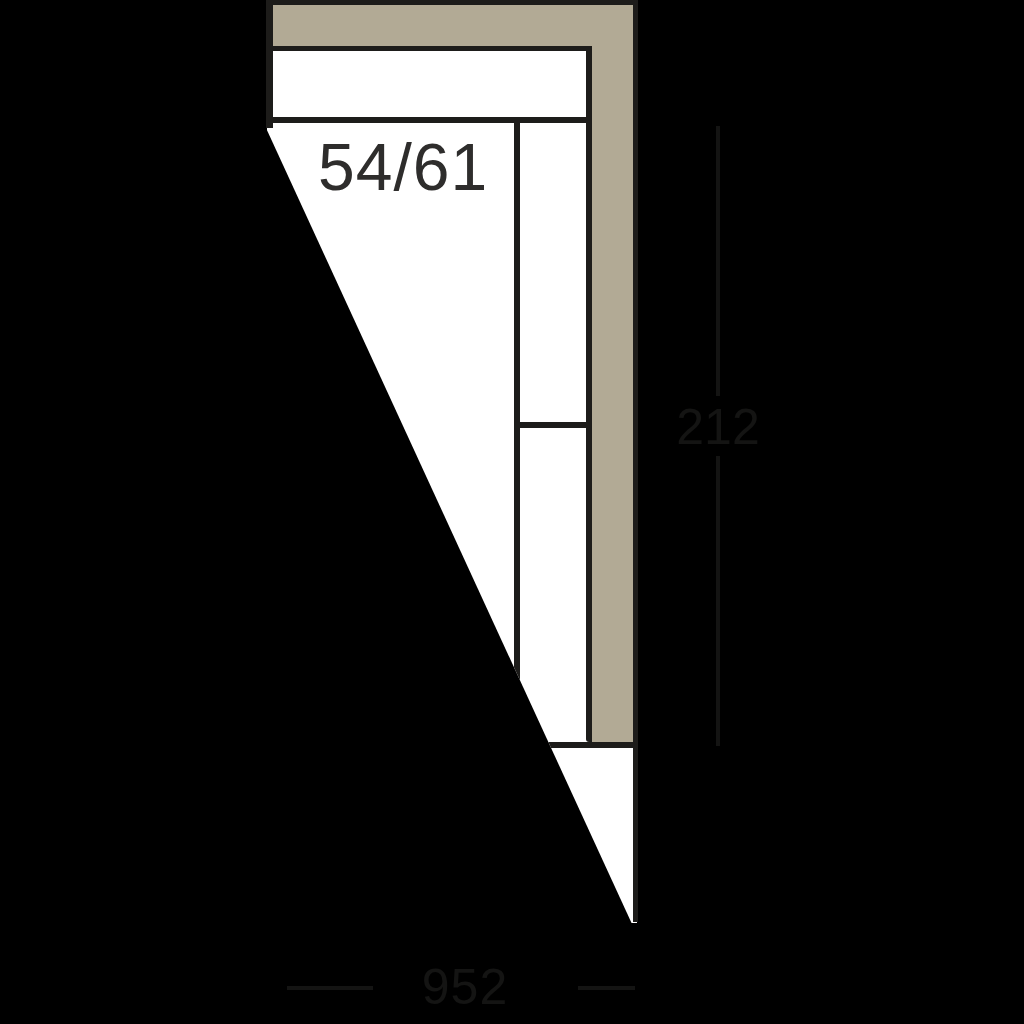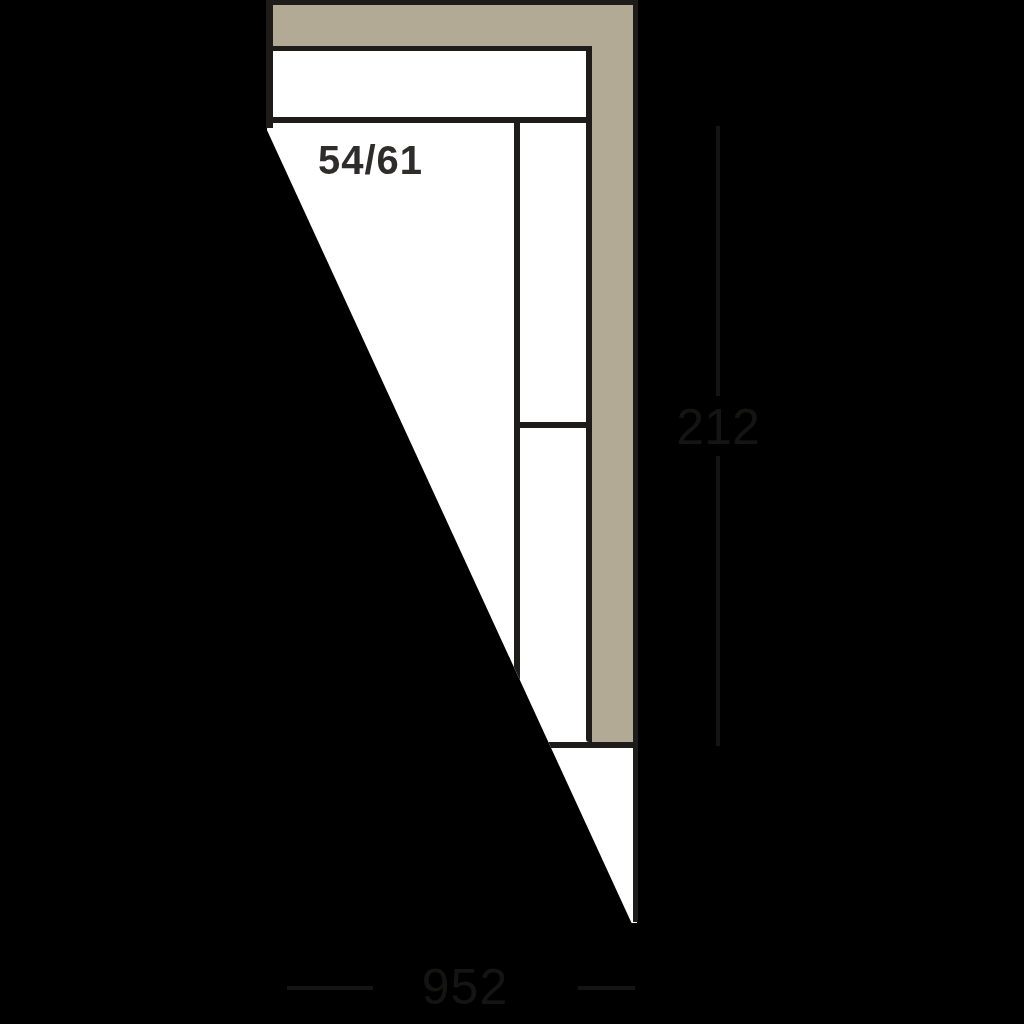--- a/index.html
+++ b/index.html
@@ -37,22 +37,22 @@
 
   
   .inner-top-line {left:267px;top:46px; width:325px;height:5px;background:var(--line);}
   .inner-right-line{left:586px;top:46px;width:6px;  height:696px;background:var(--line);border-radius:0 0 0 3px;}
   .seat-top-line  {left:267px;top:117px;width:325px;height:6px;background:var(--line);}
   .seat-divider-v {left:514px;top:123px;width:6px;  height:625px;background:var(--line);}
   .seat-divider-h {left:520px;top:422px;width:66px; height:6px;  background:var(--line);}
 
   
   .model-label{
-    left:318px;top:138px;width:220px;
-    color:var(--label);font-size:40px;font-weight:700;letter-spacing:1px;
+    left:318px;top:129px;width:220px;
+    color:var(--label);font-size:66px;font-weight:400;letter-spacing:1px;
   }
 
   
   .dim{color:var(--faint);}
   .dim-line{background:var(--faint);}
   .dim-v-upper{left:716px;top:126px;width:4px;height:270px;}
   .dim-v-lower{left:716px;top:456px;width:4px;height:290px;}
   .height-label{left:668px;top:398px;width:100px;text-align:center;font-size:50px;}
   .dim-h-left {left:287px;top:986px;width:86px;height:4px;}
   .dim-h-right{left:578px;top:986px;width:57px;height:4px;}

